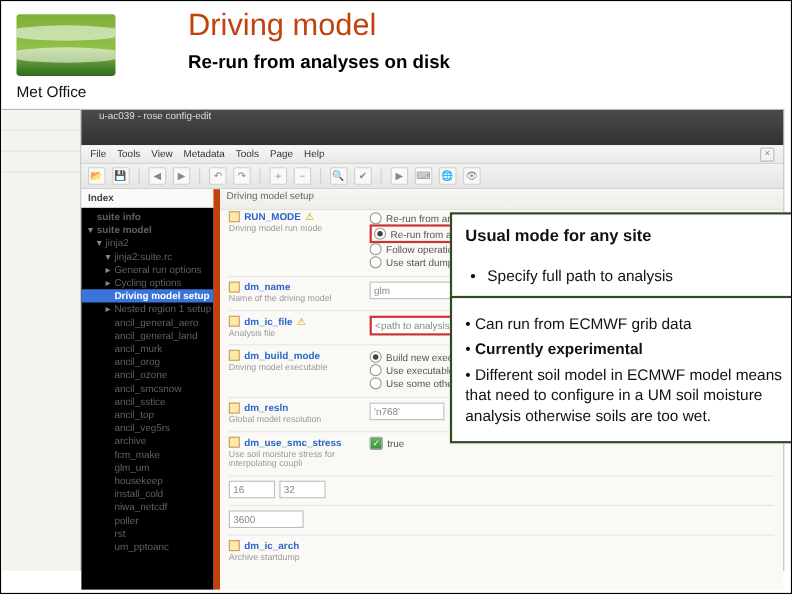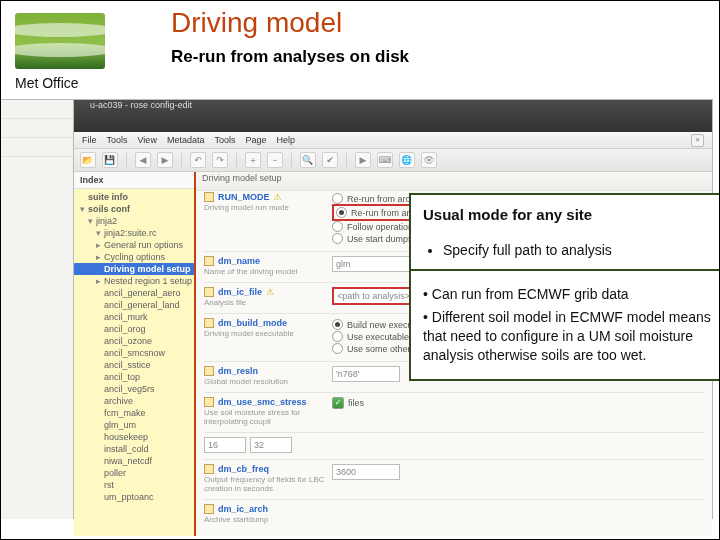--- a/index.html
+++ b/index.html
@@ -17,23 +17,23 @@
 .titlebar{height:32px;background:linear-gradient(#4a4a4a,#323232);color:#ddd;display:flex;padding:0 16px;font-size:9px}
 .titlebar .spacer{flex:1}
 .menubar{height:16px;background:linear-gradient(#f7f7f5,#e8e8e6);border-bottom:1px solid #cfcfcf;display:flex;align-items:center;gap:10px;padding:0 8px;color:#333}
 .mb-item{cursor:default}
 .mb-close{margin-left:auto;width:11px;height:11px;border:1px solid #bbb;border-radius:2px;text-align:center;line-height:9px;font-size:8px;color:#777;background:#f3f3f1}
 .toolbar{height:22px;background:linear-gradient(#f2f2f0,#e5e5e3);border-bottom:1px solid #cfcfcf;display:flex;align-items:center;gap:6px;padding:0 6px}
 .tb-ico{width:14px;height:14px;border:1px solid #cfcfcf;border-radius:2px;background:#faf9f7;display:flex;align-items:center;justify-content:center;font-size:9px;color:#888}
 .tb-sep{width:1px;height:14px;background:#cfcfcf;margin:0 2px}
 .body{display:flex;height:calc(100% - 54px)}
 
-.side{width:120px;border-right:2px solid #c2410c;background:#fafaf8;display:flex;flex-direction:column}
+.side{width:120px;border-right:6px solid #c2410c;background:#fafaf8;display:flex;flex-direction:column}
 .side-hd{font-size:9px;font-weight:bold;color:#444;padding:3px 6px;border-bottom:1px solid #e0e0dd}
-.tree{flex:1;overflow:hidden;padding:2px 0;background:#fef9c3}
+.tree{flex:1;overflow:hidden;padding:2px 0;background:#000000}
 .trow{padding:1px 2px 1px 6px;white-space:nowrap;color:#606060;filter:blur(.25px)}
 .trow.l1{padding-left:14px}
 .trow.l2{padding-left:22px}
 .trow.sel{background:#3b74d8;color:#fff;filter:none;font-weight:bold;border-radius:1px}
 .trow .tw{display:inline-block;width:8px;color:#888}
 
 .main{flex:1;background:#faf9f6;position:relative}
 .crumb{height:16px;border-bottom:1px solid #e1e1dd;background:linear-gradient(#f6f6f3,#edede9);padding:1px 6px;color:#666;filter:blur(.25px)}
 .content{position:absolute;top:16px;left:0;right:0;bottom:0;overflow:hidden;padding:4px 8px}
 .field{display:flex;align-items:flex-start;gap:0;margin-bottom:6px}
@@ -120,21 +120,21 @@
       <span class="tb-ico">▶</span>
       <span class="tb-ico">⌨</span>
       <span class="tb-ico">🌐</span>
       <span class="tb-ico">👁</span>
     </div>
     <div class="body">
       <div class="side">
         <div class="side-hd">Index</div>
         <div class="tree" id="tree">
             <div class="trow l0"><span class="tw"></span><b>suite info</b></div>
-            <div class="trow l0"><span class="tw">▾</span><b>soils conf</b></div>
+            <div class="trow l0"><span class="tw">▾</span><b>suite model</b></div>
             <div class="trow l1"><span class="tw">▾</span>jinja2</div>
             <div class="trow l2"><span class="tw">▾</span>jinja2:suite.rc</div>
             <div class="trow l2"><span class="tw">▸</span>General run options</div>
             <div class="trow l2"><span class="tw">▸</span>Cycling options</div>
             <div class="trow l2 sel"><span class="tw"></span>Driving model setup</div>
             <div class="trow l2"><span class="tw">▸</span>Nested region 1 setup</div>
             <div class="trow l2"><span class="tw"></span>ancil_general_aero</div>
             <div class="trow l2"><span class="tw"></span>ancil_general_land</div>
             <div class="trow l2"><span class="tw"></span>ancil_murk</div>
             <div class="trow l2"><span class="tw"></span>ancil_orog</div>
@@ -261,41 +261,34 @@
           <div class="field">
             <div class="flabel">
                 <div class="key">
                   <span class="boxico"></span>
                   <b>dm_use_smc_stress</b>
                 </div>
                 <div class="sub">Use soil moisture stress for interpolating coupli</div>
               </div>
             <div class="fval"><span class="cb">
                   <span class="sq">✓</span>
-                  <span>files</span>
+                  <span>true</span>
                 </span></div>
           </div>
           <hr class="hr">
 
           <div class="field">
             <div class="fval"><span class="spin">
                   <span class="input">16</span>
                   <span class="input">32</span>
                 </span></div>
           </div>
           <hr class="hr">
 
           <div class="field">
-            <div class="flabel">
-                <div class="key">
-                  <span class="boxico"></span>
-                  <b>dm_cb_freq</b>
-                </div>
-                <div class="sub">Output frequency of fields for LBC creation in seconds</div>
-              </div>
             <div class="fval">
                 <div class="input" style="width:60px">3600</div>
               </div>
           </div>
           <hr class="hr">
 
           <div class="field">
             <div class="flabel">
                 <div class="key">
                   <span class="boxico"></span>
@@ -312,16 +305,17 @@
 
   <div class="callout c1">
     <div class="callout-title">Usual mode for any site</div>
     <ul>
         <li>Specify full path to analysis</li>
       </ul>
   </div>
 
   <div class="callout c2">
     <p>• Can run from ECMWF  grib data</p>
+    <p>• <b>Currently experimental</b></p>
     <p>• Different soil model in ECMWF model means that need to configure in a UM soil moisture analysis otherwise soils are too wet.</p>
   </div>
 
 </div>
 
 </body></html>

